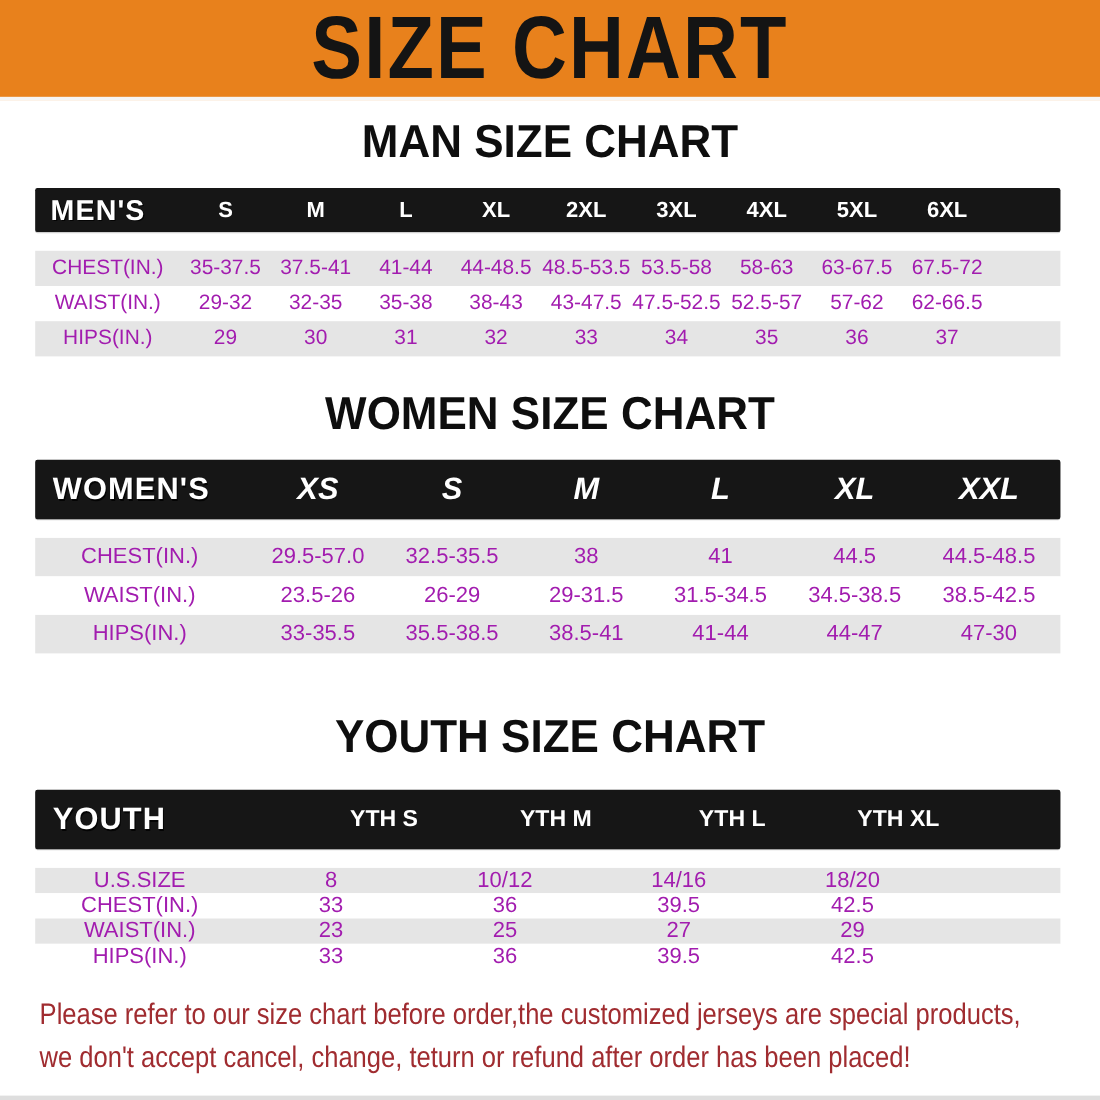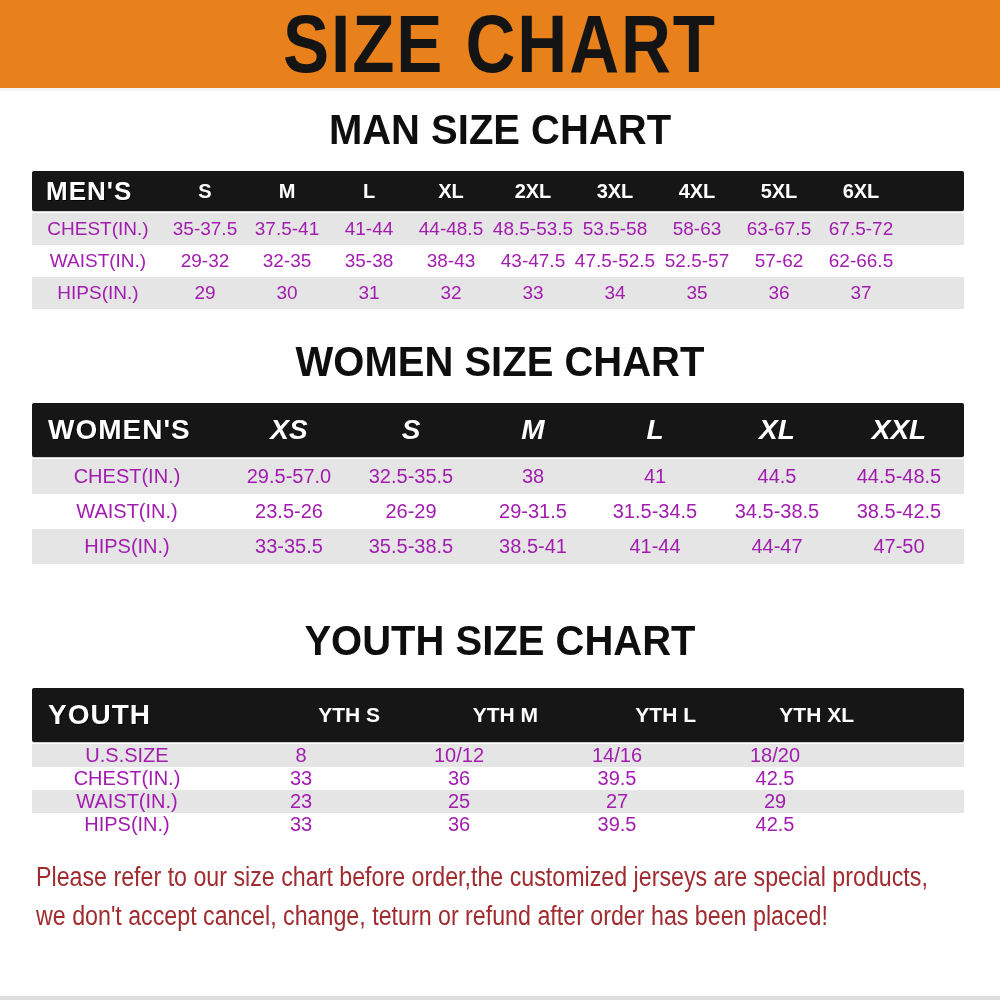--- a/index.html
+++ b/index.html
@@ -39,21 +39,21 @@
   
   .size-table { margin: 0 36px 0 32px; width: 932px; }
   .section-0 .size-table { margin-top: 20px; }
   .section-1 .size-table { margin-top: 20px; }
   .section-2 .size-table { margin-top: 26px; }
 
   .thead {
     background: var(--bar-bg, #161616);
     color: #ffffff;
     display: grid; align-items: center;
-    margin-bottom: 2px;
+    margin-bottom: 17px;
     border-radius: 2px;
     box-shadow: 0 1px 0 #cfcfcf;
   }
   .table-0 .thead { height: 40px; }
   .table-1 .thead, .table-2 .thead { height: 54px; }
 
   .table-0 .thead, .table-0 .trow { grid-template-columns: 132px repeat(9, 82px) minmax(0,1fr); }
   .table-1 .thead, .table-1 .trow { grid-template-columns: 190px repeat(6, 110px) minmax(0,1fr); gap: 12px; }
   .table-2 .thead, .table-2 .trow { grid-template-columns: 190px repeat(4, 158px) minmax(0,1fr); }
 
@@ -196,21 +196,21 @@
             <span class="cell">38.5-42.5</span>
             <span class="filler"></span>
           </div>
           <div class="trow striped">
             <span class="rlabel">HIPS(IN.)</span>
             <span class="cell">33-35.5</span>
             <span class="cell">35.5-38.5</span>
             <span class="cell">38.5-41</span>
             <span class="cell">41-44</span>
             <span class="cell">44-47</span>
-            <span class="cell">47-50</span>
+            <span class="cell">47-30</span>
             <span class="filler"></span>
           </div>
         </div>
       </section>
       <section class="section section-2">
         <h2 class="section-title">YOUTH SIZE CHART</h2>
         <div class="size-table table-2">
           <div class="thead">
             <span class="corner">YOUTH</span>
             <span class="col-h">YTH S</span>

